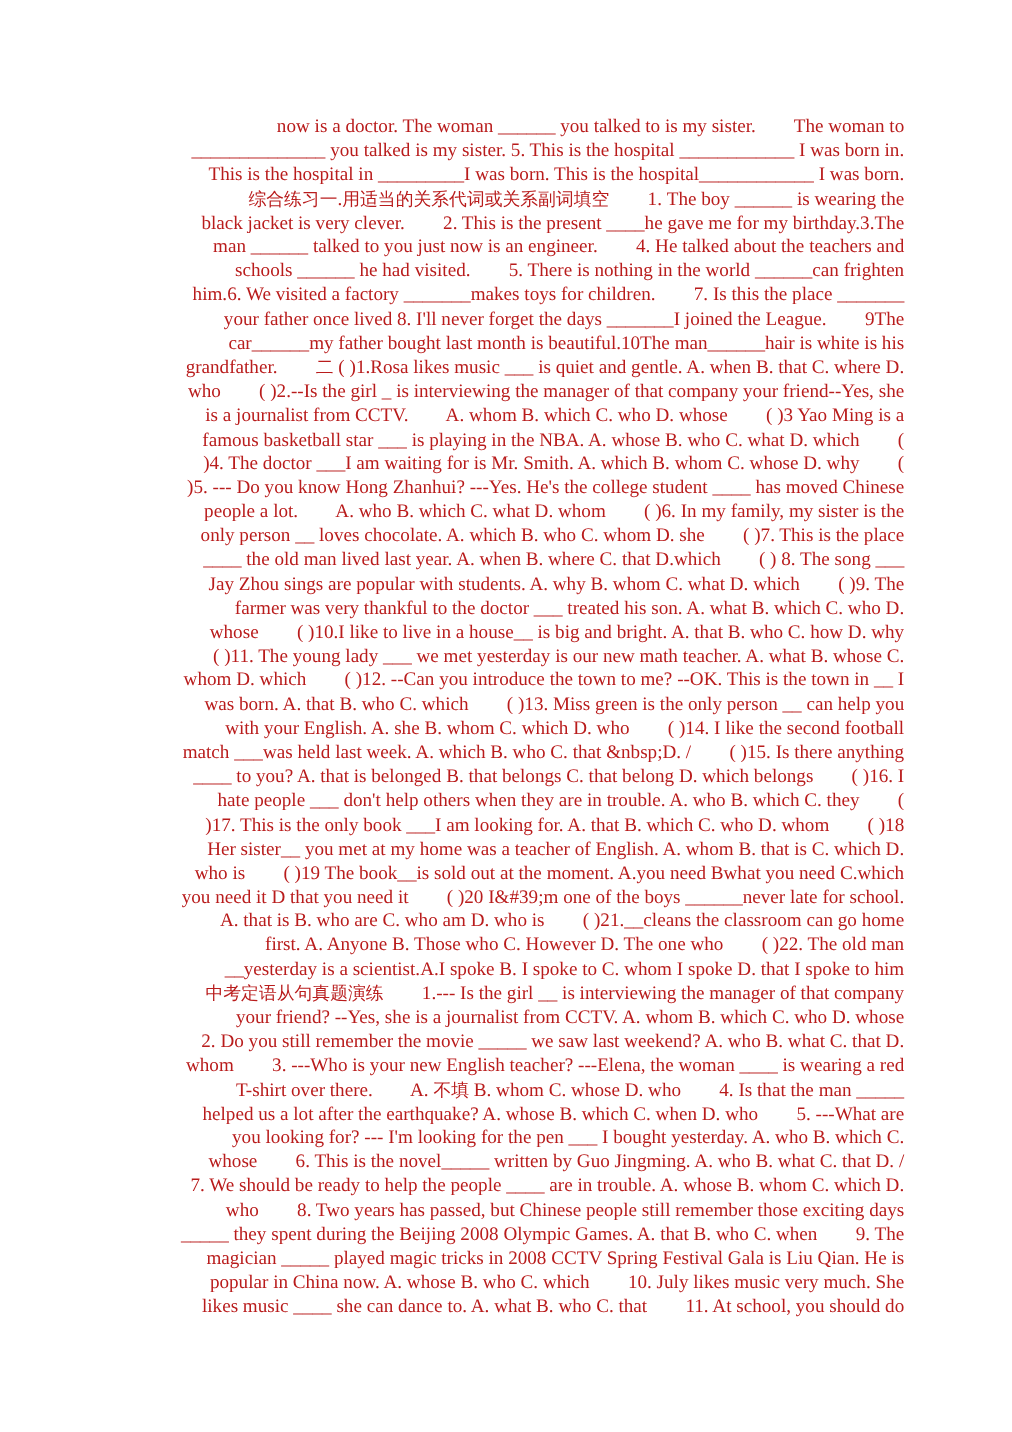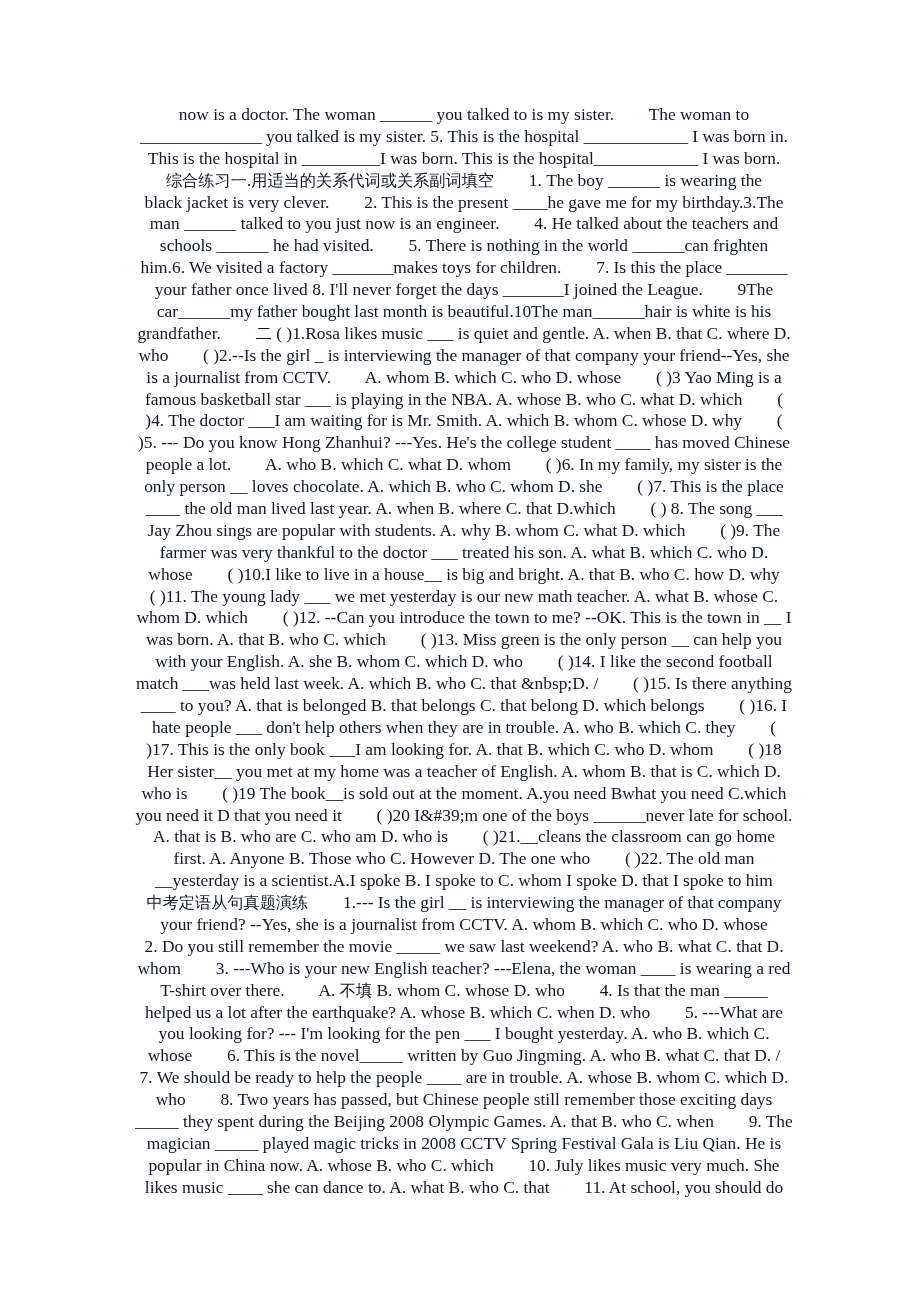--- a/index.html
+++ b/index.html
@@ -49,22 +49,22 @@
   }
 
   #doc-body {
     position: absolute;
     left: 106px;
     top: 104px;
     width: 716px;
     z-index: 2;
     font-size: 17.4px;
     line-height: 21.9px;
-    color: #0f172a;
-    text-align: center;
+    color: #b91c1c;
+    text-align: right;
     word-spacing: 0px;
     white-space: pre-wrap;
     -webkit-font-smoothing: none;
   }
 
   .ln {
     display: block;
     white-space: pre;
     height: 21.9px;
     line-height: 21.9px;

